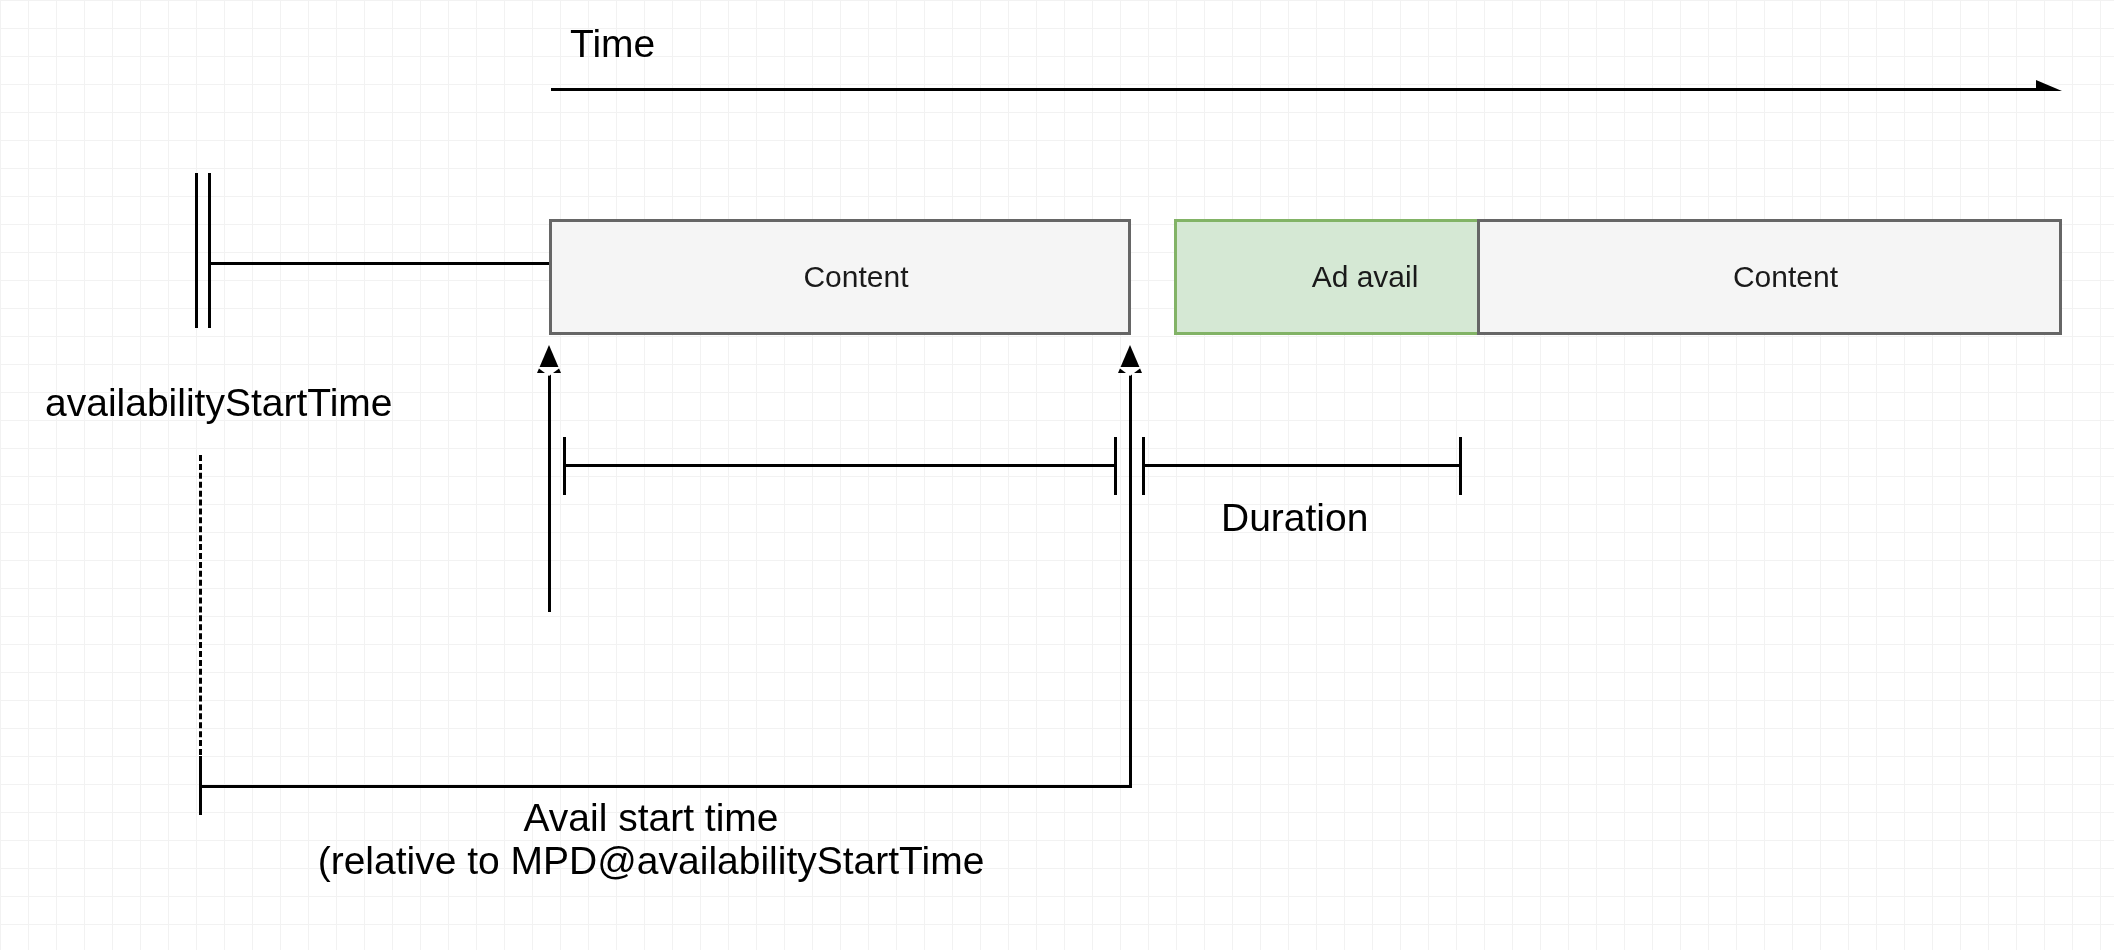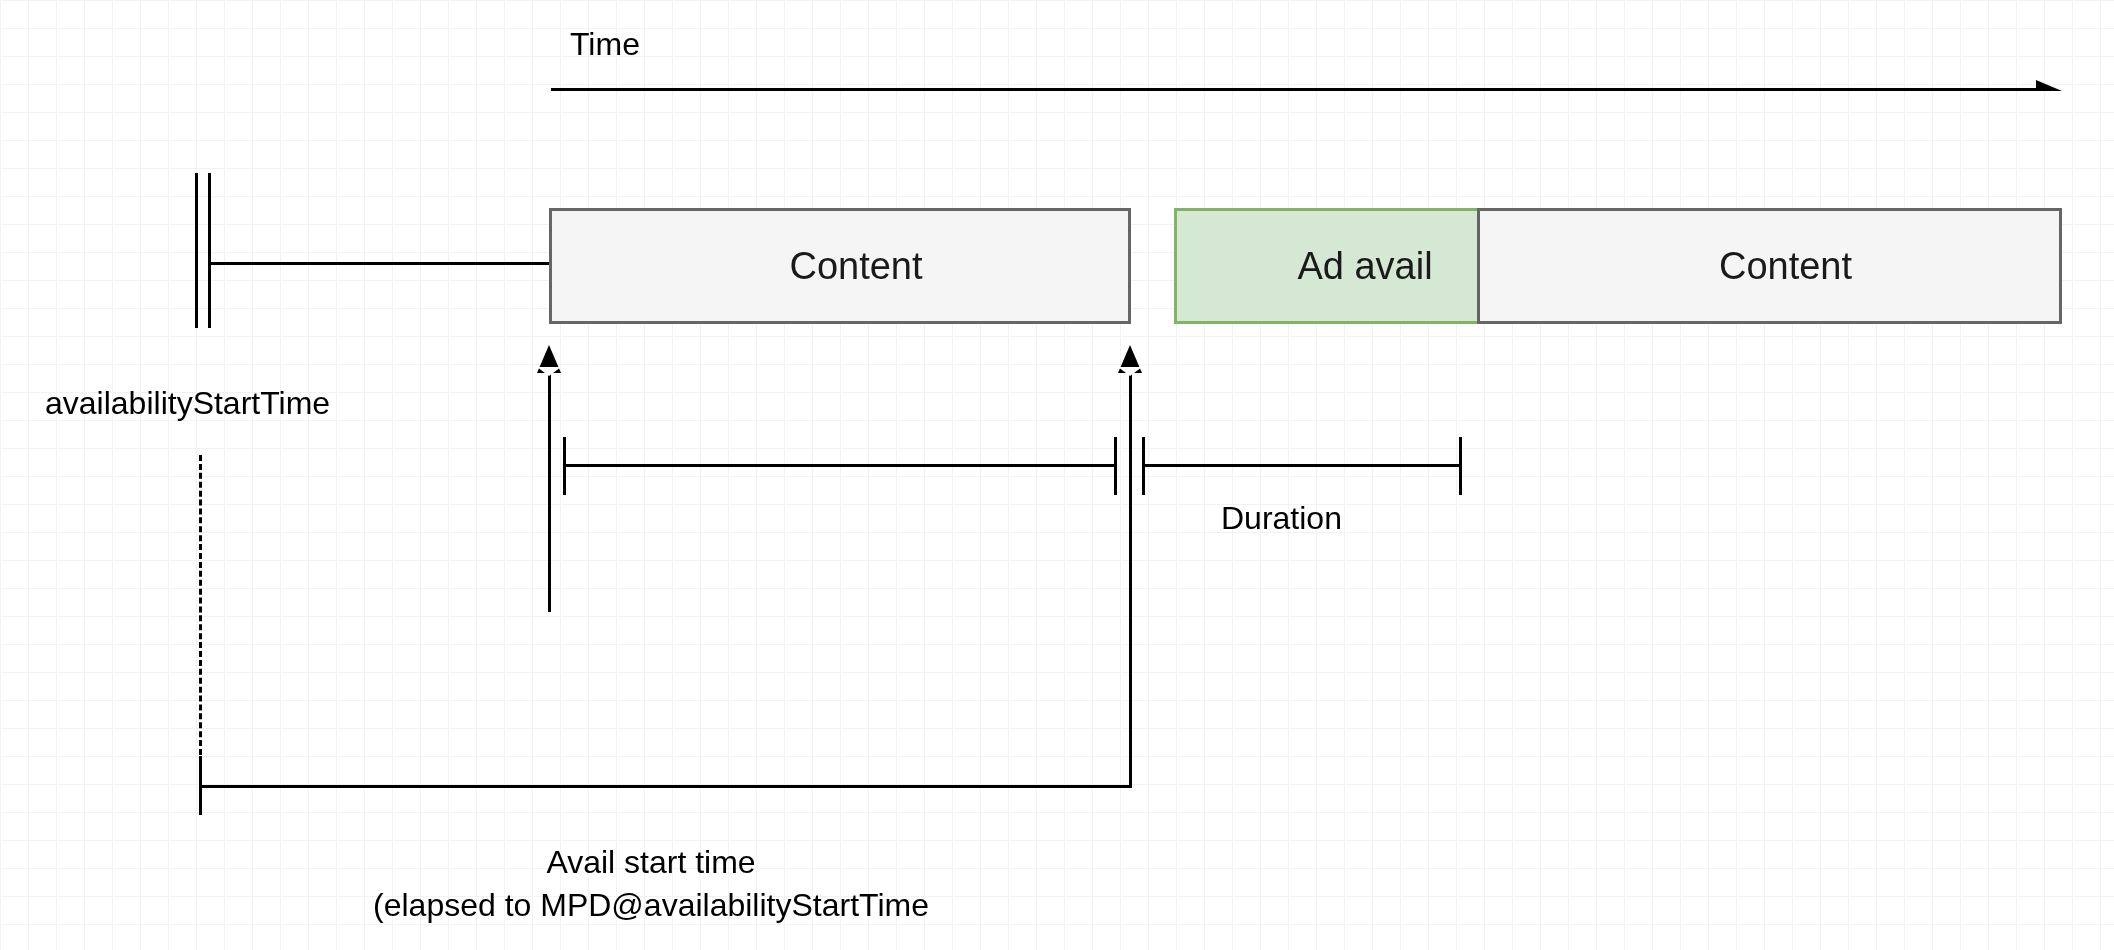--- a/index.html
+++ b/index.html
@@ -35,37 +35,37 @@
     width: 3px;
   }
   .dashline {
     position: absolute;
     width: 0;
     border-left: 3px dashed #000000;
   }
   .lbl {
     position: absolute;
     color: #000000;
-    font-size: 32px;
+    font-size: 39px;
     line-height: 36px;
     white-space: nowrap;
     font-family: "Liberation Sans", sans-serif;
   }
-  .lbl.center { transform: translateX(-50%); text-align: center; margin-top: 44px; }
+  .lbl.center { transform: translateX(-50%); text-align: center; }
 
   
   .block {
     position: absolute;
-    top: 208px;
+    top: 219px;
     height: 116px;
     box-sizing: border-box;
     display: flex;
     align-items: center;
     justify-content: center;
-    font-size: 38px;
+    font-size: 30px;
     color: #1a1a1a;
     font-family: "Liberation Sans", sans-serif;
     padding-left: 32px;
   }
   .block.content {
     background: #f5f5f5;
     border: 3px solid #666666;
   }
   .block.ad {
     background: #d5e8d4;
@@ -144,15 +144,15 @@
   <div class="vline" style="left:1459px; top:437px; height:58px;"></div>
 
   <div class="lbl" style="left:1221px; top:500px;text-align:right;">Duration</div>
 
   <div class="dashline" style="left:199px; top:455px; height:300px;"></div>
 
   <div class="vline" style="left:199px; top:756px; height:59px;"></div>
   <div class="hline" style="left:199px; top:785px; width:933px;"></div>
 
   <div class="lbl center" style="left:651px; top:800px;">Avail start time</div>
-  <div class="lbl center" style="left:651px; top:843px;">(elapsed to MPD@availabilityStartTime</div>
+  <div class="lbl center" style="left:651px; top:843px;">(relative to MPD@availabilityStartTime</div>
 
 </div>
 
 </body></html>

